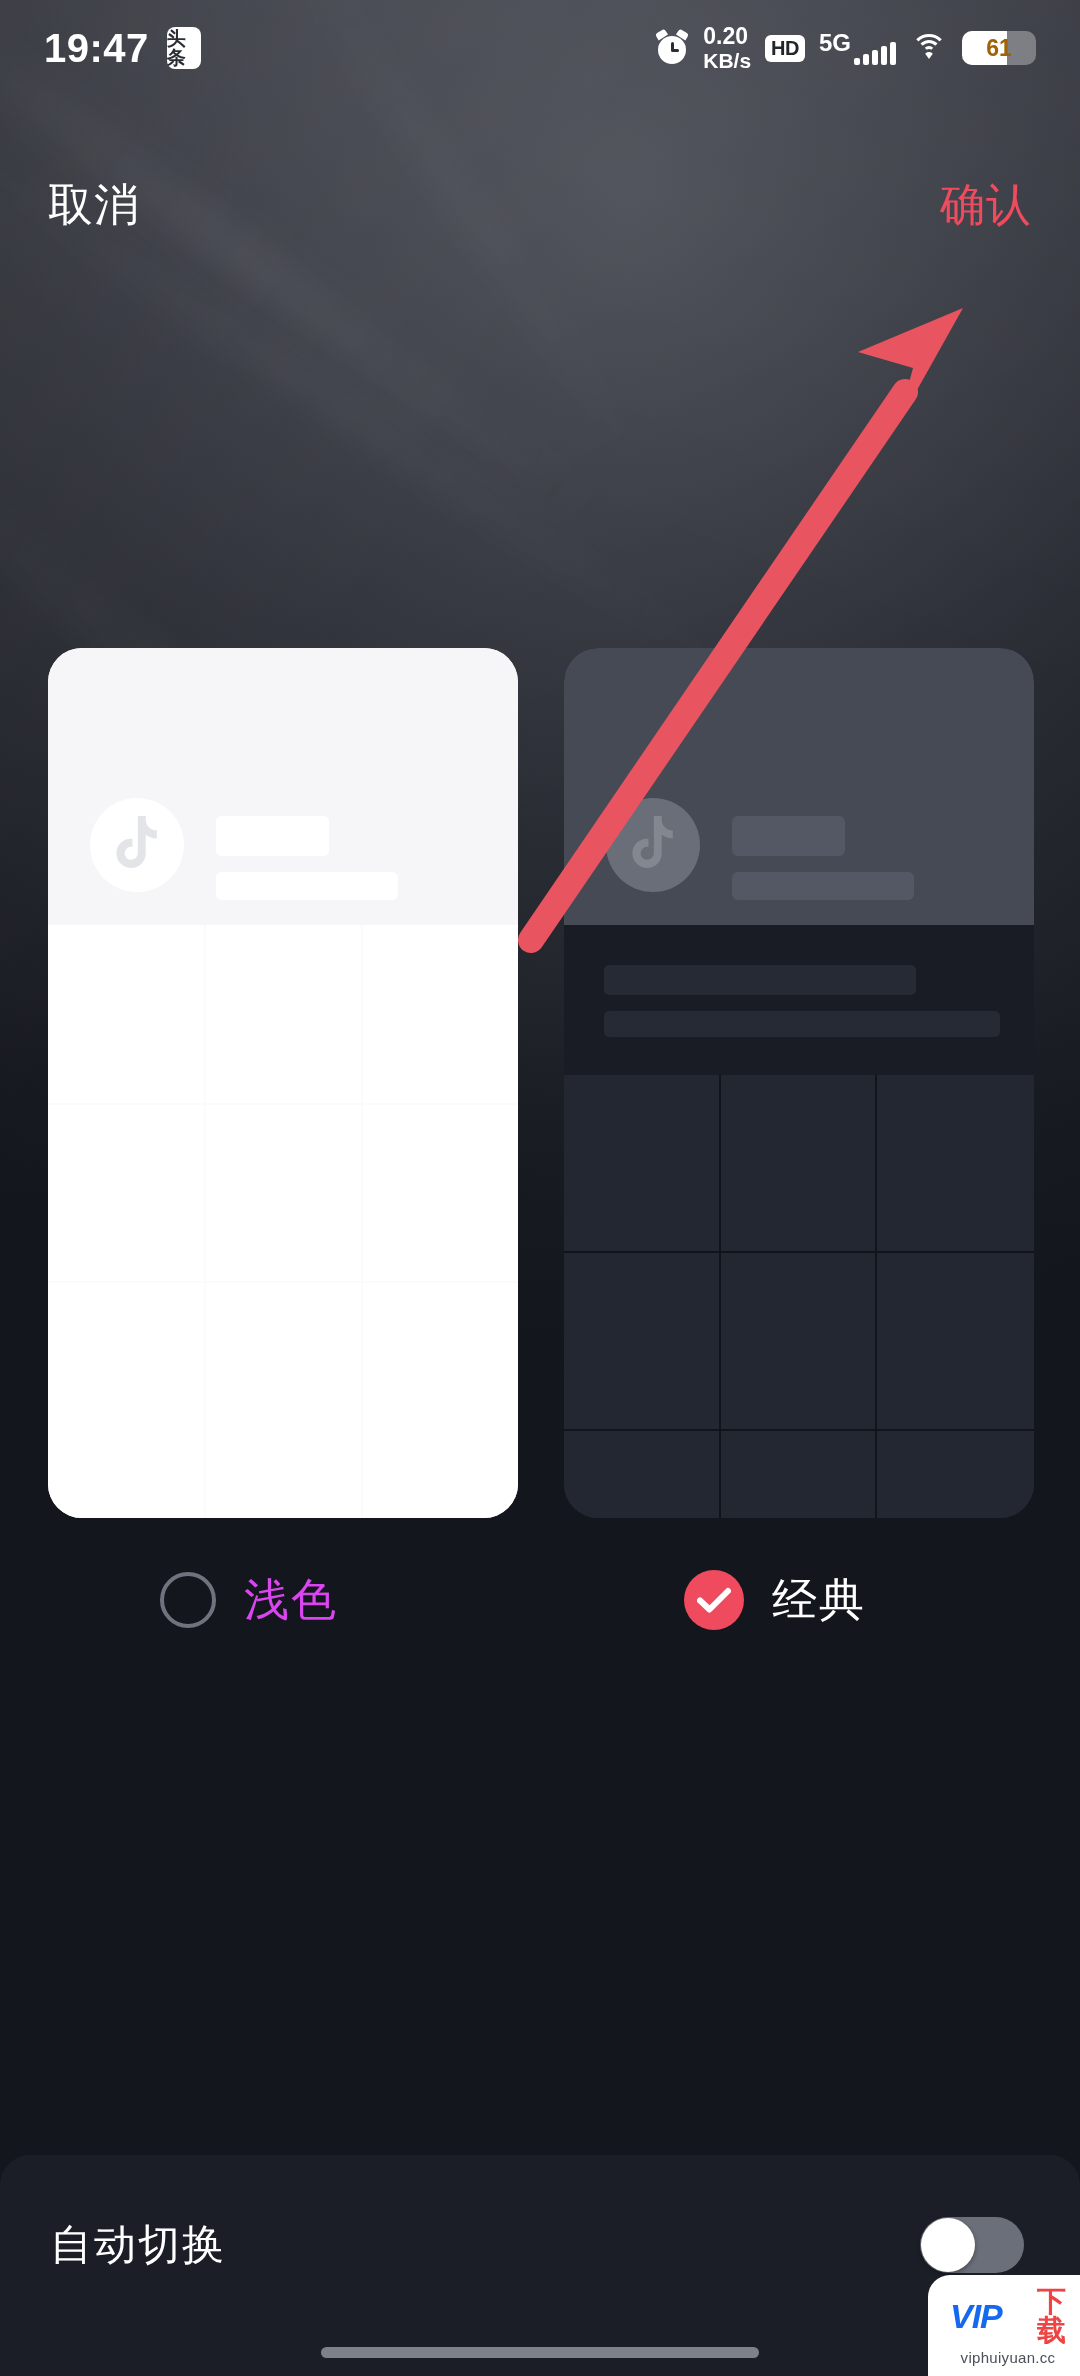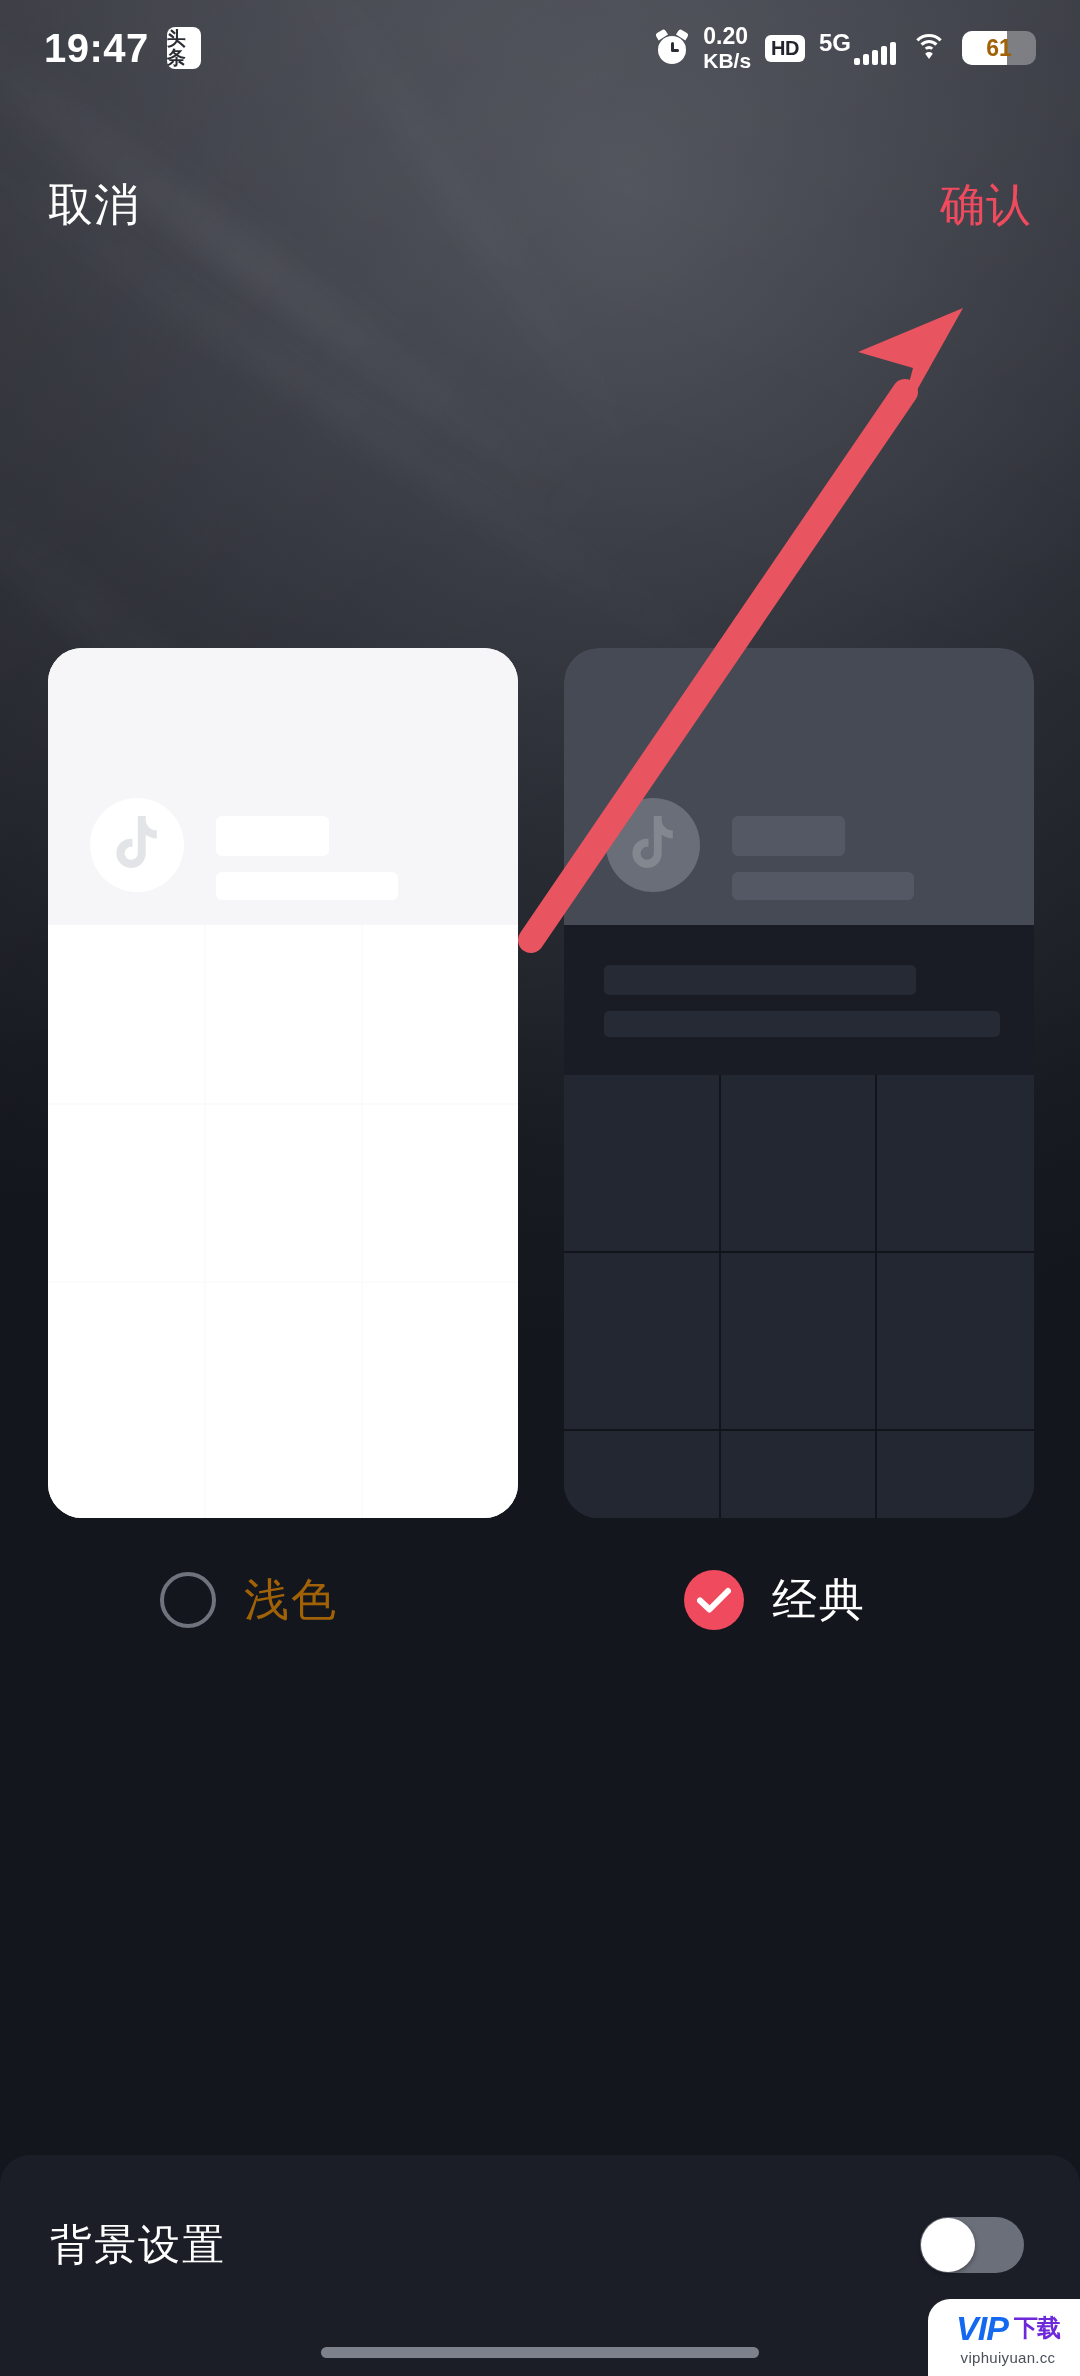--- a/index.html
+++ b/index.html
@@ -170,21 +170,21 @@
   .opt.right { left:684px; }
   .radio-off {
     width:56px; height:56px; border-radius:50%; border:4px solid #6f737d; background:transparent;
   }
   .radio-on {
     width:60px; height:60px; border-radius:50%; background:#f04a5e;
     display:flex; align-items:center; justify-content:center;
   }
   .radio-on svg { display:block; }
   .opt-label { font-size:45px; letter-spacing:2px; }
-  .opt.left  .opt-label { color:#a16207; }
+  .opt.left  .opt-label { color:#d946ef; }
   .opt.right .opt-label { color:#ffffff; }
 
   
   .bottom-panel {
     position:absolute; left:0; right:0; top:2155px; bottom:0;
     background:#1b1e27; border-radius:30px 30px 0 0; z-index:5;
   }
   .bp-row {
     position:absolute; left:50px; right:56px; top:62px;
     display:flex; align-items:center; justify-content:space-between;
@@ -208,21 +208,21 @@
 
   
   .watermark {
     position:absolute; right:0; bottom:0; z-index:10;
     background:#ffffff; border-radius:22px 0 0 0;
     padding:12px 14px 10px 22px; text-align:center;
     width:152px;
   }
   .wm-top { display:flex; align-items:center; justify-content:center; gap:6px; line-height:1;}
   .wm-vip { color:#1569f0; font-size:34px; font-weight:800; font-style:italic; letter-spacing:-1px; }
-  .wm-cn  { color:#6d28d9; font-size:24px; font-weight:800; letter-spacing:-1px;}
+  .wm-cn  { color:#ef4444; font-size:29px; font-weight:800; letter-spacing:-1px;margin-left:28px;}
   .wm-url { color:#4b4f58; font-size:15px; margin-top:4px; letter-spacing:.3px;}
 </style>
 </head>
 <body>
 
 <div class="screen">
 
   <div class="backdrop">
     <div class="streak s1"></div>
     <div class="streak s2"></div>
@@ -337,21 +337,21 @@
         <svg width="34" height="26" viewBox="0 0 34 26" aria-hidden="true">
           <path d="M3 13.5 L12.5 22.5 L31 4" fill="none" stroke="#ffffff" stroke-width="6" stroke-linecap="round" stroke-linejoin="round"></path>
         </svg>
       </div>
       <div class="opt-label">经典</div>
     </div>
   </div>
 
   <div class="bottom-panel">
     <div class="bp-row">
-      <div class="bp-label">背景设置</div>
+      <div class="bp-label">自动切换</div>
       <div class="toggle">
         <div class="knob"></div>
       </div>
     </div>
     <div class="home-indicator"></div>
   </div>
 
   <div class="arrow-layer">
     <svg width="1080" height="2376" viewBox="0 0 1080 2376" aria-hidden="true">
       <line x1="531" y1="940" x2="905" y2="392" stroke="#e8545f" stroke-width="26" stroke-linecap="round"></line>

